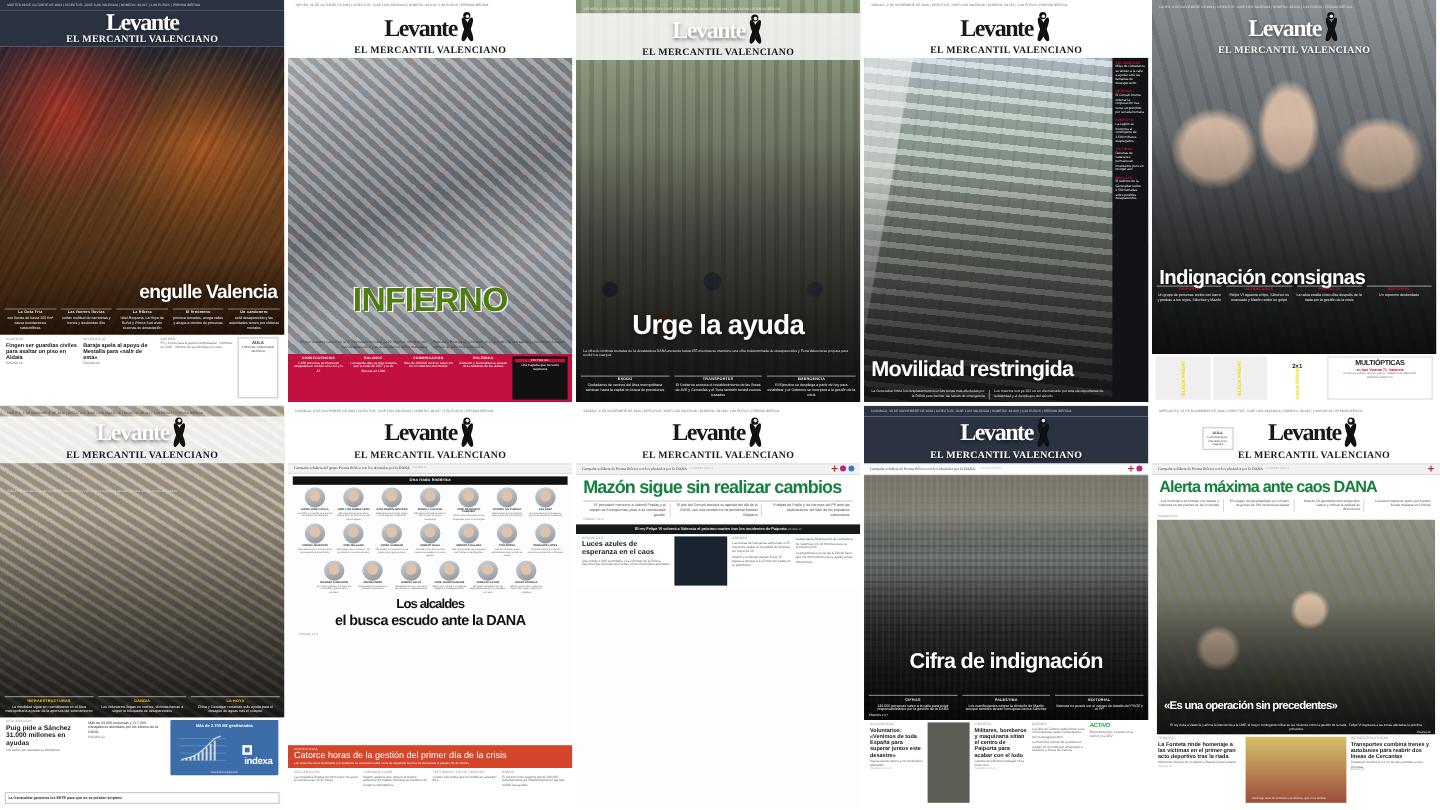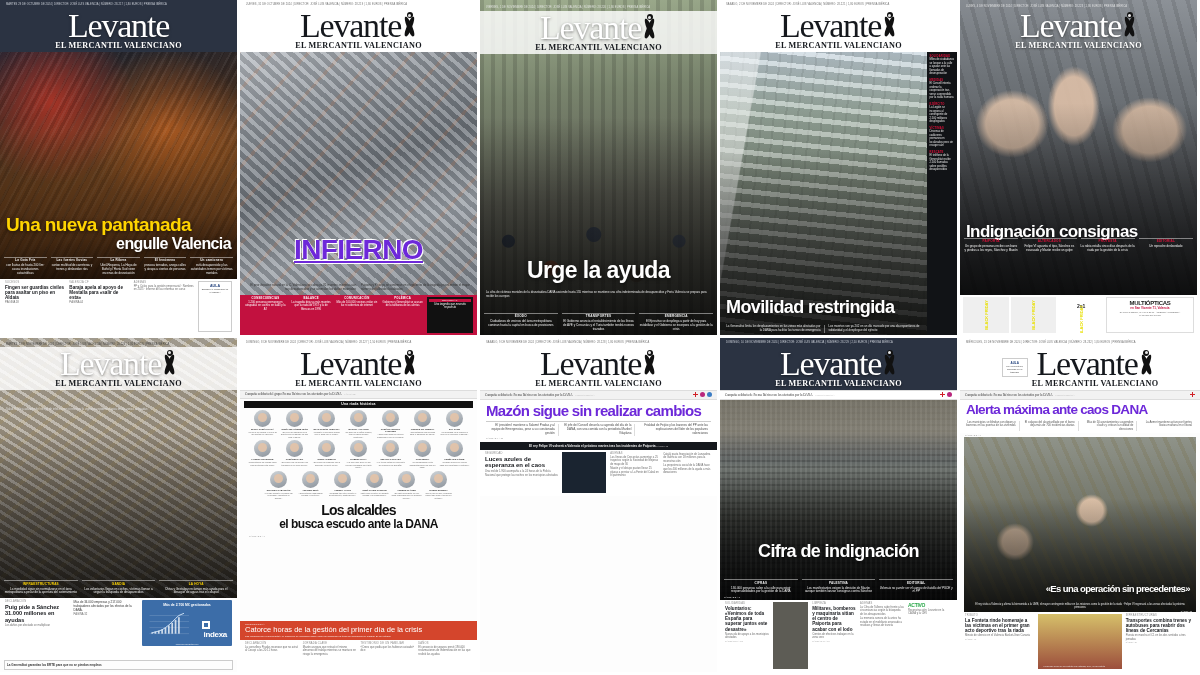--- a/index.html
+++ b/index.html
@@ -68,22 +68,22 @@
 
   .logoline {
     display: flex;
     align-items: center;
     justify-content: center;
     width: 100%;
     position: relative;
   }
   .logo {
     font-family: "Liberation Serif", serif;
-    font-weight: 400;
-    font-size: 34px;
+    font-weight: 700;
+    font-size: 20px;
     line-height: .95;
     letter-spacing: -1.2px;
   }
   .logo.black { color: #15181d; }
   .logo.white { color: #ffffff; text-shadow: 0 1px 3px rgba(0,0,0,.5); }
   .ribbon {
     width: 15px; height: 28px;
     margin-left: 1px;
     position: relative;
     flex: 0 0 auto;
@@ -163,21 +163,20 @@
   }
   .kicker b { display:block; font-size: 3.1px; letter-spacing:.2px; margin-bottom:1px; }
 
   
   .bottomzone {
     flex: 0 0 auto;
     background: #fff;
     padding: 2px 5px 3px;
     display: flex;
     gap: 4px;
-    justify-content: flex-end;
   }
   .col { flex: 1; }
   .tag { font-size: 2.6px; color: #8a8a8a; letter-spacing: .25px; text-transform: uppercase; margin-bottom: 1px;}
   .mini-h { font-size: 4.6px; font-weight: 700; color: #16181c; line-height: 1.12; }
   .mini-p { font-size: 2.7px; color: #6b6b6b; line-height: 1.28; margin-top: 1px; }
 
   
   .img { position: absolute; inset: 0; z-index: 1; }
 
   .img-flood {
@@ -351,21 +350,21 @@
   .dot-logo { width:5px; height:5px; border-radius:50%; }
 
   .bigtext-head {
     flex: 0 0 auto;
     padding: 3px 6px 2px;
     background:#fff;
   }
   .bigtext-head .h {
     font-size: 15px;
     font-weight: 700;
-    color:#6d28d9;
+    color:#15803d;
     line-height: 1.02;
     letter-spacing:-.7px;
     white-space: nowrap;
   }
   .bigtext-head .h.small { font-size: 13.5px; }
   .threecol {
     display:flex; gap:4px; margin-top:3px;
     border-top:.5px solid #ccc; padding-top:2px;
   }
   .threecol .c {
@@ -395,21 +394,21 @@
   .face .av::after{
     content:""; position:absolute; left:4px; top:3px; width:9px; height:9px;
     border-radius:50%; background:rgba(225,195,170,.95);
   }
   .face .nm { font-size:2.2px; font-weight:700; color:#222; line-height:1.15; }
   .face .qt { font-size:2.1px; color:#666; line-height:1.2; margin-top:.5px; }
 
   .bigserif-head {
     text-align:center; padding: 2px 6px 3px;
   }
-  .bigserif-head .l1 { font-size:14px; font-weight:700; color:#111; letter-spacing:-.8px; line-height:1;}
+  .bigserif-head .l1 { font-size:11px; font-weight:700; color:#111; letter-spacing:-.8px; line-height:1;}
   .bigserif-head .l2 { font-size:12px; font-weight:700; color:#111; letter-spacing:-.5px; line-height:1.05; margin-top:1px;}
 
   .redbar {
     background:#d4452c; color:#fff; padding:2px 5px;
   }
   .redbar .rl { font-size:2.5px; letter-spacing:.3px; opacity:.9; }
   .redbar .rh { font-size:7.5px; font-weight:400; line-height:1.05; }
   .redbar .rp { font-size:2.5px; line-height:1.2; margin-top:1px; opacity:.95;}
 
   .indexa {
@@ -498,21 +497,20 @@
       </div>
       <div class="masthead dark">
         <div class="logoline">
           <div class="logo white">Levante</div>
         </div>
         <div class="subtitle white">EL MERCANTIL VALENCIANO</div>
       </div>
       <div class="photo">
         <div class="img img-flood"></div>
         <div class="grad"></div>
-        <div class="headline" style="bottom:44px; font-size:19px; color:#ffd400;">Una nueva pantanada</div>
         <div class="headline" style="bottom:26px; font-size:16px; text-align:right;">engulle Valencia</div>
         <div class="kicker-row">
           <div class="kicker"><b>La Gota Fría</b><span>con lluvias de hasta 200 l/m² causa inundaciones catastróficas</span></div>
           <div class="kicker"><b>Las fuertes lluvias</b><span>cortan multitud de carreteras y trenes y desbordan ríos</span></div>
           <div class="kicker"><b>La Ribera</b><span>Utiel-Requena, La Hoya de Buñol y l'Horta Sud viven escenas de devastación</span></div>
           <div class="kicker"><b>El fenómeno</b><span>provoca tornados, anega calles y atrapa a cientos de personas</span></div>
           <div class="kicker"><b>Un camionero</b><span>está desaparecido y las autoridades temen por víctimas mortales</span></div>
         </div>
       </div>
       <div class="bottomzone" style="height:56px;">
@@ -548,21 +546,21 @@
           <div class="logo black">Levante</div>
           <div class="ribbon">
               <i></i>
               <u></u>
             </div>
         </div>
         <div class="subtitle black">EL MERCANTIL VALENCIANO</div>
       </div>
       <div class="photo">
         <div class="img img-cars"></div>
-        <div class="headline" style="bottom:30px; font-size:28px; color:#6d28d9; text-align:center; text-shadow:1px 1px 0 #fff, -1px -1px 0 #fff;text-decoration:underline;">INFIERNO</div>
+        <div class="headline" style="bottom:30px; font-size:28px; color:#4d7c0f; text-align:center; text-shadow:1px 1px 0 #fff, -1px -1px 0 #fff;">INFIERNO</div>
         <div class="deck" style="bottom:3px; display:flex; gap:5px; color:#333;">
           <span style="flex:1;text-align:right;">El peor desastre natural en la C. Valenciana se cobra ya 92 muertos, mientras aún hay desaparecidos y se acumulan los daños materiales</span>
           <span style="flex:1;">Paiporta y Picanya se confirman en el epicentro de la tragedia y concentran el mayor número de fallecidos localizados</span>
         </div>
       </div>
       <div class="magenta-bar" style="height:40px;">
         <div class="mcol"><b>CONSECUENCIAS</b><span>1.200 personas permanecen atrapadas en coches en la A3 y la A7</span></div>
         <div class="mcol"><b>BALANCE</b><span>La tragedia deja ya más muertes que la riada de 1957 y la de Biescas en 1996</span></div>
         <div class="mcol"><b>COMUNICACIÓN</b><span>Más de 100.000 vecinos están sin luz ni cobertura de internet</span></div>
         <div class="mcol"><b>POLÉMICA</b><span>Gobierno y Generalitat se acusan de la tardanza de las alertas</span></div>
@@ -1077,21 +1075,21 @@
       <div class="sub-deck">
         <div class="sc">Los municipios se blindan con diques y barreras en las puertas de las viviendas</div>
         <div class="sc">El colapso del alcantarillado por el barro deja más de 700 incidencias diarias</div>
         <div class="sc">Más de 50 ayuntamientos suspenden clases y critican la nulidad de direcciones</div>
         <div class="sc">La Aemet mantiene activo por fuertes lluvias mañana en el litoral</div>
       </div>
       <div class="thin-note">PÁGINAS 2 A 9</div>
       <div class="photo" style="flex:1 1 auto; margin:0 4px;">
         <div class="img img-military"></div>
         <div class="grad"></div>
-        <div class="headline" style="bottom:18px; font-size:9.5px; text-align:right;">«Es una operación sin precedentes»</div>
+        <div class="headline" style="bottom:18px; font-size:9.5px; text-align:left;">«Es una operación sin precedentes»</div>
         <div class="deck" style="bottom:3px; text-align:center; font-size:2.6px;">El rey visita a Valencia y afirma la bienvenida a la UME, el mayor contingente militar en las misiones como la gestión de la riada · Felipe VI regresará a las zonas afectadas la próxima primavera</div>
         <div class="photo-caption" style="bottom:-1px; right:4px; left:auto; font-size:2.2px;">PÁGINA 15</div>
       </div>
       <div class="bottomzone" style="height:60px;">
         <div class="col">
           <div class="tag">TRIBUTO</div>
           <div class="mini-h">La Fonteta rinde homenaje a las víctimas en el primer gran acto deportivo tras la riada</div>
           <div class="mini-p">Minuto de silencio en el Valencia Basket-Gran Canaria</div>
           <div class="nav-mini">PÁGINA 48</div>
         </div>

